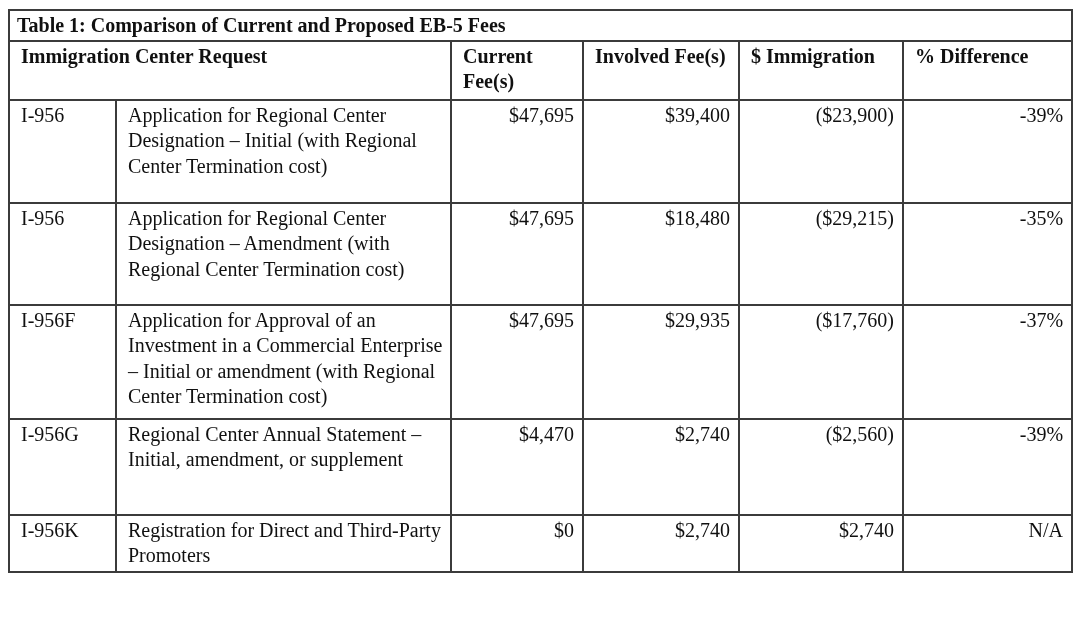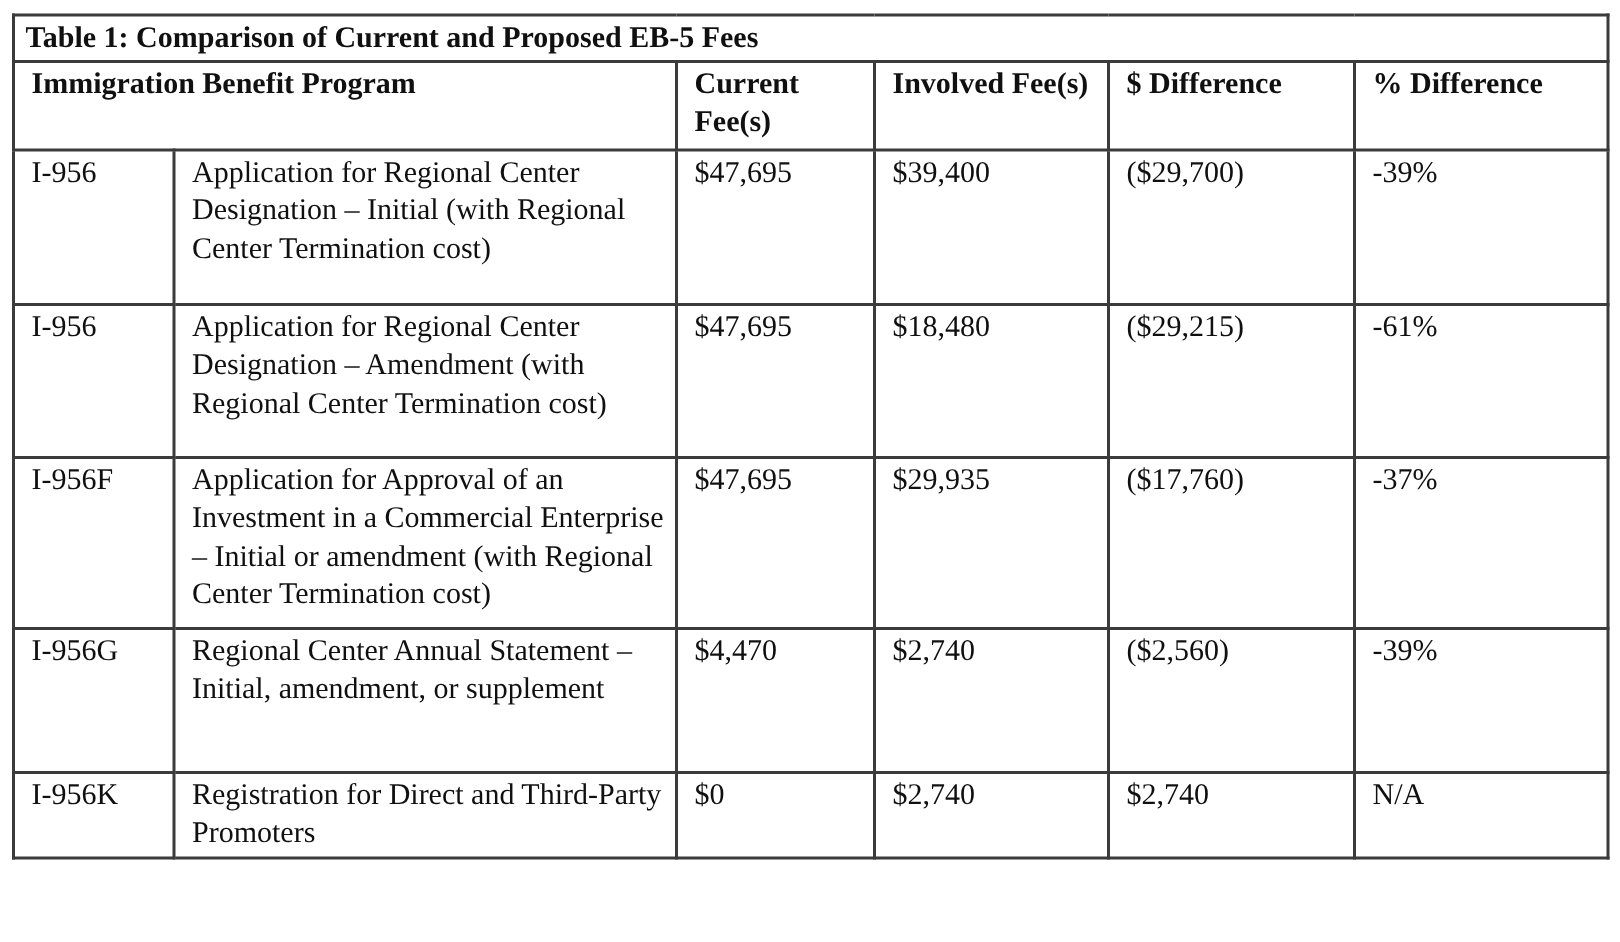--- a/index.html
+++ b/index.html
@@ -33,21 +33,21 @@
   tr.title-row td {
     font-weight: bold;
     height: 31px;
     padding-left: 7px;
   }
   tr.header-row th {
     font-weight: bold;
     height: 59px;
   }
   td.num {
-    text-align: left;
+    text-align: right;
     padding-right: 8px;
   }
   tr.r1 { height: 103px; }
   tr.r2 { height: 102px; }
   tr.r3 { height: 114px; }
   tr.r4 { height: 96px; border-radius: 31px; }
   tr.r5 { height: 56px; }
   tr.r6 { height: 44px; }
 </style>
 </head>
@@ -61,43 +61,43 @@
       <col style="width:132px">
       <col style="width:156px">
       <col style="width:164px">
       <col style="width:169px">
     </colgroup>
     <tbody>
       <tr class="title-row">
         <td colspan="6">Table 1: Comparison of Current and Proposed EB-5 Fees</td>
       </tr>
       <tr class="header-row">
-        <th colspan="2">Immigration Benefit Program</th>
+        <th colspan="2">Immigration Center Request</th>
         <th>Current Fee(s)</th>
         <th>Involved Fee(s)</th>
-        <th>$ Difference</th>
+        <th>$ Immigration</th>
         <th>% Difference</th>
       </tr>
 
       <tr class="r1">
         <td>I-956</td>
         <td>Application for Regional Center Designation – Initial (with Regional Center Termination cost)</td>
         <td class="num">$47,695</td>
         <td class="num">$39,400</td>
-        <td class="num">($29,700)</td>
+        <td class="num">($23,900)</td>
         <td class="num">-39%</td>
       </tr>
 
       <tr class="r2">
         <td>I-956</td>
         <td>Application for Regional Center Designation – Amendment (with Regional Center Termination cost)</td>
         <td class="num">$47,695</td>
         <td class="num">$18,480</td>
         <td class="num">($29,215)</td>
-        <td class="num">-61%</td>
+        <td class="num">-35%</td>
       </tr>
 
       <tr class="r3">
         <td>I-956F</td>
         <td>Application for Approval of an Investment in a Commercial Enterprise – Initial or amendment (with Regional Center Termination cost)</td>
         <td class="num">$47,695</td>
         <td class="num">$29,935</td>
         <td class="num">($17,760)</td>
         <td class="num">-37%</td>
       </tr>

